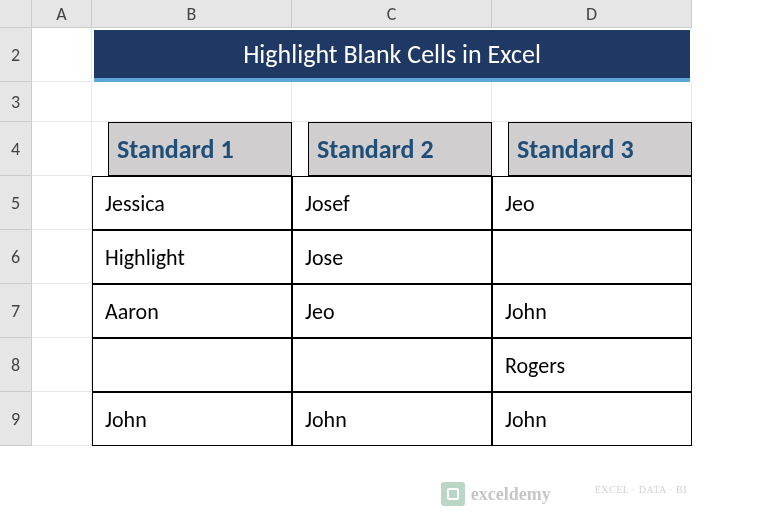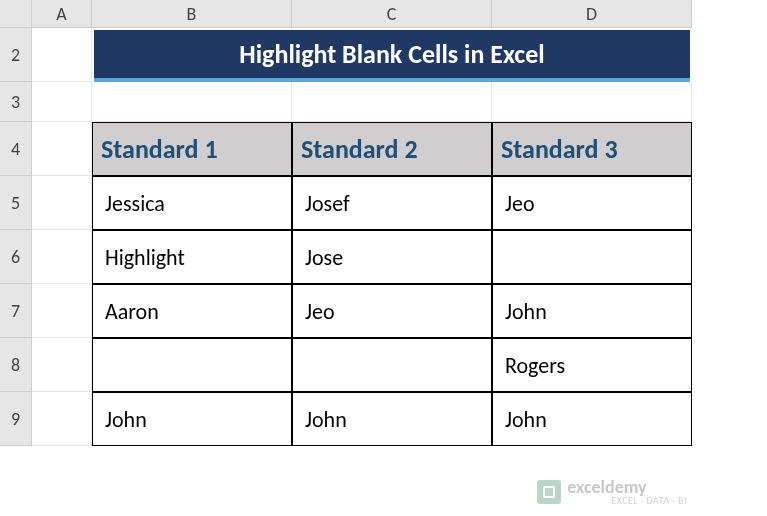--- a/index.html
+++ b/index.html
@@ -50,37 +50,38 @@
     align-items: center;
     padding: 0 6px;
     font-size: 22px;
     color: #222;
   }
   .title-banner {
     grid-column: 3 / span 3;
     grid-row: 2;
     background: #203864;
     color: #ffffff;
-    font-weight: bold;
+    font-weight: normal;
     font-size: 26px;
     display: flex;
     align-items: center;
     justify-content: center;
     border-bottom: 4px solid #5da6d8;
     margin: 2px 2px 0 2px;
   }
   .table-header {
     background: #d0cece;
     color: #1F4E79;
     font-weight: bold;
     font-size: 26px;
     border: 1px solid #000;
     display: flex;
     align-items: center;
     padding: 0 8px;
+    margin-left: 16px;
   }
   .table-cell {
     border: 1px solid #000;
     font-size: 22px;
     display: flex;
     align-items: center;
     padding: 0 12px;
     background: #fff;
   }
   .watermark {
@@ -105,22 +106,22 @@
     top: 6px;
     left: 6px;
     width: 12px;
     height: 12px;
     border: 2px solid #fff;
     border-radius: 2px;
     box-sizing: border-box;
   }
   .watermark-text {
     display: flex;
-    flex-direction: column;
     line-height: 1;
+    font-family: Liberation Serif, serif;
   }
   .watermark-main {
     font-size: 18px;
     font-weight: bold;
     color: #444;
   }
   .watermark-sub {
     font-size: 10px;
     color: #666;
     letter-spacing: 0.5px;

